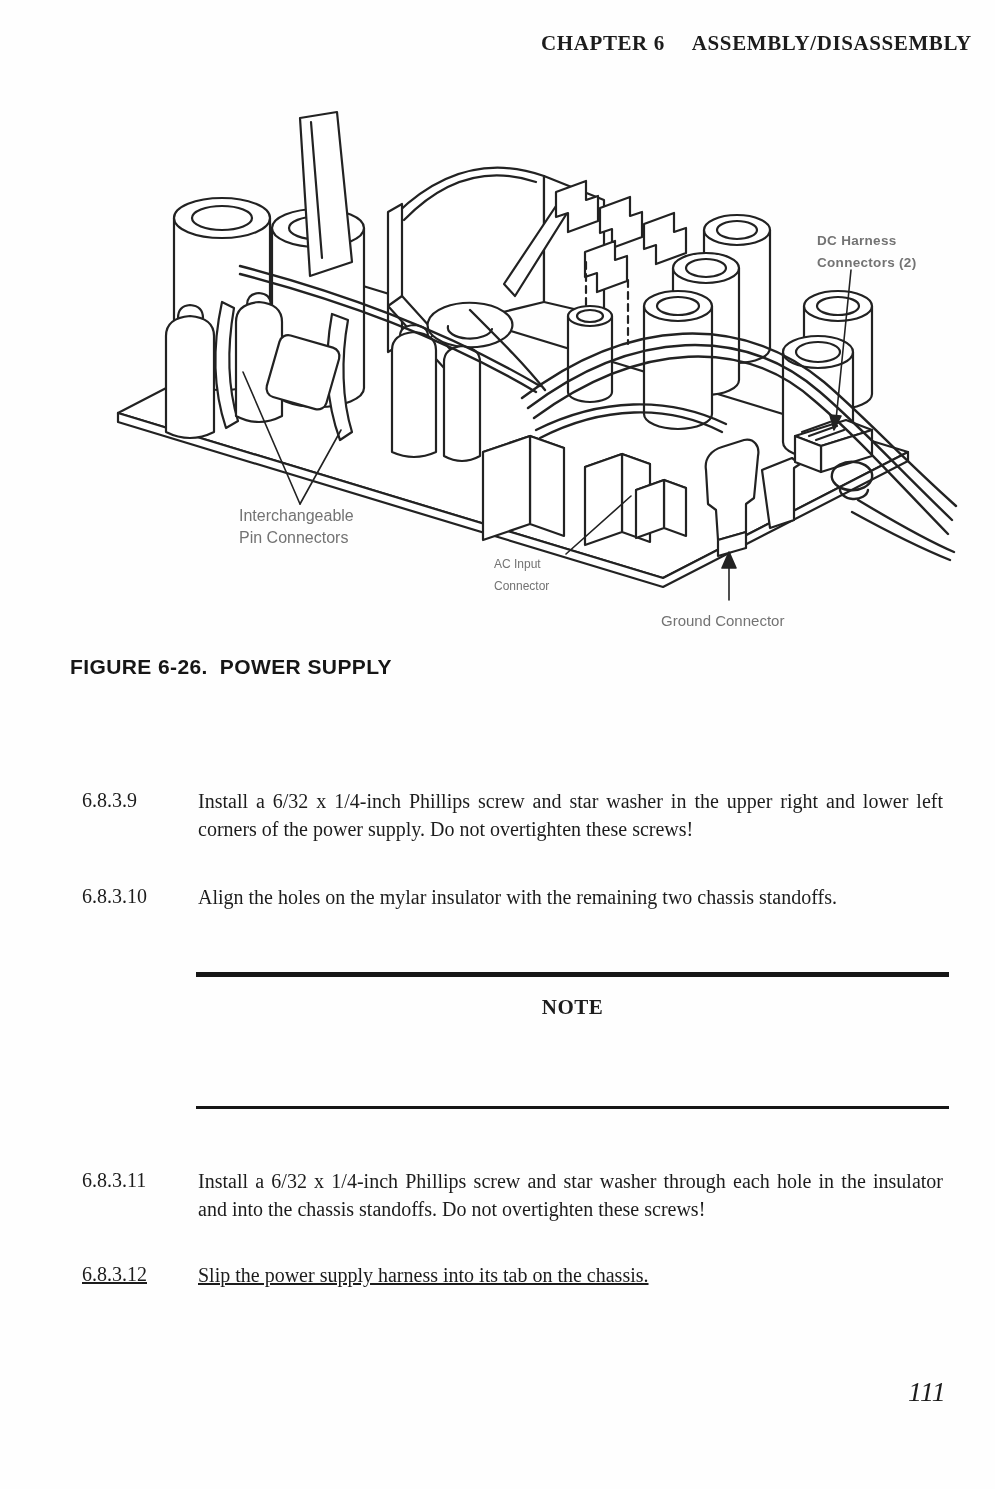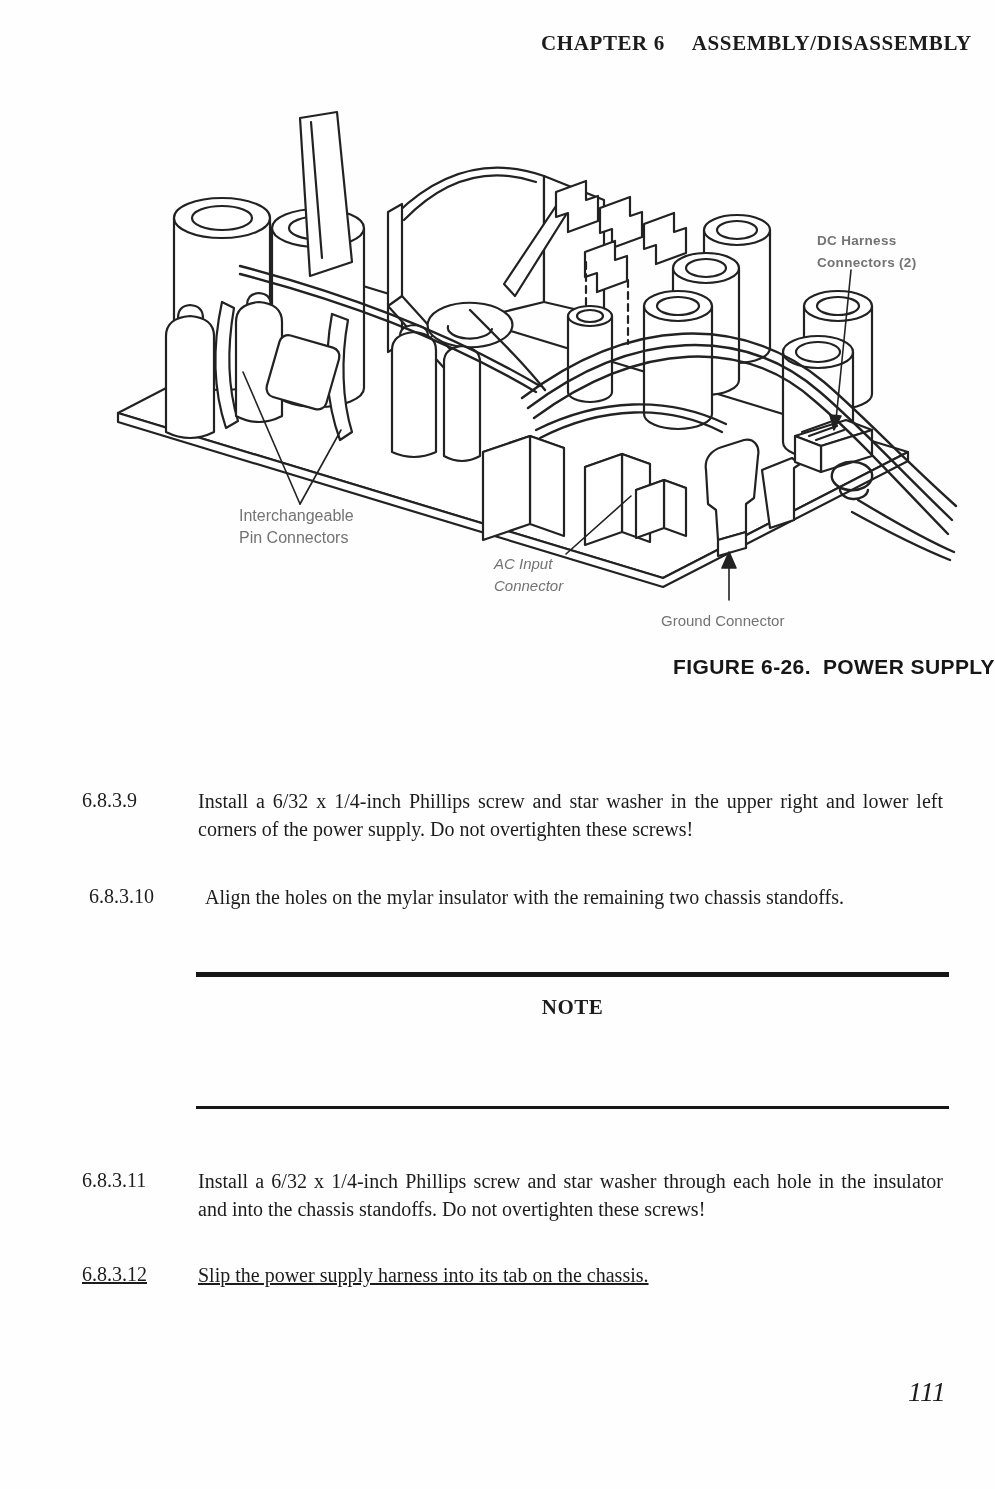--- a/index.html
+++ b/index.html
@@ -8,33 +8,33 @@
     background:#fefefe;overflow:hidden;
     font-family:"Liberation Serif", serif;color:#1c1c1c;
   }
   .header{position:absolute;top:31px;left:541px;font-size:21px;letter-spacing:.6px;white-space:nowrap;font-weight:bold;}
   .header .hgap{display:inline-block;width:27px;}
   .figure-area{position:absolute;left:100px;top:92px;width:860px;height:556px;}
   .figure-area svg{position:absolute;left:0;top:0;}
   .fig-label{position:absolute;font-family:"Liberation Sans", sans-serif;color:#737373;line-height:22px;white-space:nowrap;}
   .lbl-dc{left:717px;top:138px;font-size:13.5px;font-weight:bold;letter-spacing:.3px;}
   .lbl-inter{left:127px;top:413px;font-size:16px;margin-left:12px;}
-  .lbl-ac{left:394px;top:461px;font-size:15px;font-style:italic;}
+  .lbl-ac{left:394px;top:461px;font-size:12px;}
   .lbl-ground{left:561px;top:518px;font-size:15px;}
   .caption{
     position:absolute;top:655px;left:0;width:995px;box-sizing:border-box;padding-left:70px;
-    text-align:right;font-family:"Liberation Sans", sans-serif;font-weight:bold;font-size:21px;
+    text-align:left;font-family:"Liberation Sans", sans-serif;font-weight:bold;font-size:21px;
     letter-spacing:.4px;color:#161616;white-space:nowrap;
   }
   .caption .cgap{display:inline-block;width:12px;}
   .step{position:absolute;left:82px;width:868px;display:flex;}
   .step-num{width:116px;flex:none;font-size:20px;padding-top:1px;}
   .step-text{width:745px;font-size:20px;line-height:27.5px;text-align:justify;}
   .step-9{top:788px;}
-  .step-10{top:884px;justify-content:flex-end;}
+  .step-10{top:884px;}
   .step-11{top:1168px;}
   .step-12{top:1262px;text-decoration:underline;}
   .note-rule{position:absolute;left:196px;width:753px;background:#161616;}
   .note-rule-top{top:972px;height:4.5px;}
   .note-rule-bottom{top:1106px;height:3px;}
   .note-title{position:absolute;top:995px;left:196px;width:753px;text-align:center;
     font-weight:bold;font-size:21px;letter-spacing:.5px;}
   .note-body{position:absolute;top:1032px;left:232px;width:676px;
     font-style:italic;font-size:20px;line-height:30px;text-align:justify;word-spacing:2px;}
   .note-body .strong{font-weight:bold;font-style:normal;}

